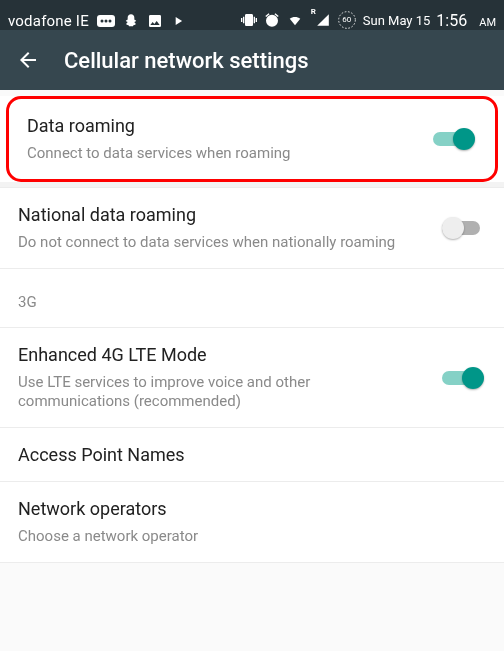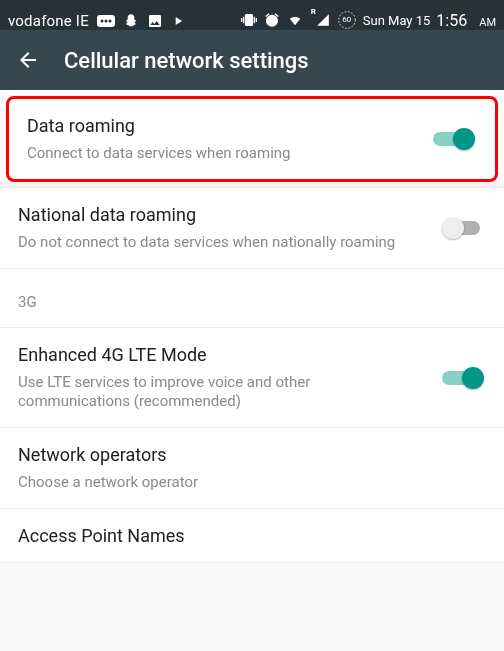--- a/index.html
+++ b/index.html
@@ -26,21 +26,21 @@
   .list { background: #fff; }
   .item {
     display: flex; align-items: center; padding: 16px 18px;
     border-bottom: 1px solid #ececec; gap: 16px;
     cursor: pointer;
   }
   .item .text { flex: 1; min-width: 0; }
   .item .title { font-size: 18px; color: #212121; }
   .item .sub { font-size: 15px; color: #8a8a8a; margin-top: 8px; line-height: 1.25; }
   .highlight {
-    border: 3px solid #ff0000; border-radius: 8px;
+    border: 3px solid #ff0000; border-radius: 15px;
     margin: 6px 6px 0 6px;
   }
   .highlight .item { border-bottom: none; }
   .switch {
     position: relative; width: 44px; height: 28px; flex: 0 0 44px;
   }
   .switch .track {
     position: absolute; top: 7px; left: 0; width: 38px; height: 14px;
     border-radius: 7px; background: #b0b0b0;
   }
@@ -161,22 +161,22 @@
         <div class="title">Enhanced 4G LTE Mode</div>
         <div class="sub">Use LTE services to improve voice and other communications (recommended)</div>
       </div>
       <div class="switch on">
         <div class="track"></div>
         <div class="thumb"></div>
       </div>
     </div>
     <div class="item">
       <div class="text">
-        <div class="title">Network operators</div>
-        <div class="sub">Choose a network operator</div>
+        <div class="title">Access Point Names</div>
       </div>
     </div>
     <div class="item">
       <div class="text">
-        <div class="title">Access Point Names</div>
+        <div class="title">Network operators</div>
+        <div class="sub">Choose a network operator</div>
       </div>
     </div>
   </div>
 
 </body></html>

